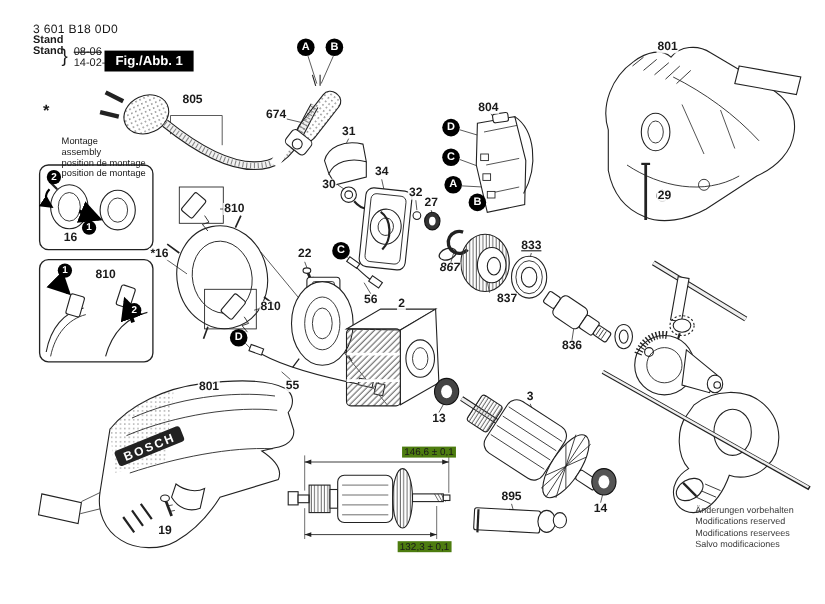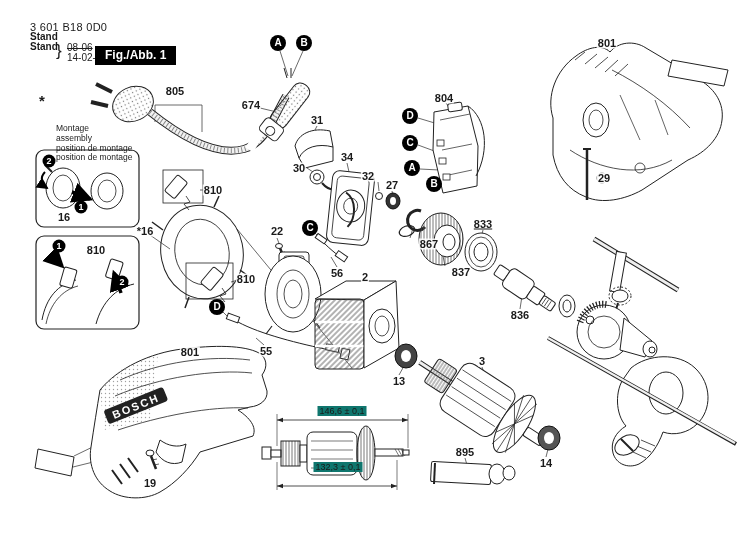--- a/index.html
+++ b/index.html
@@ -18,21 +18,21 @@
            transform: translate(-50%,-50%); line-height: 1; }
   .hdr-pn { position: absolute; left: 30px; top: 21px; font-size: 11px; letter-spacing: .3px; }
   .hdr-stand { position: absolute; left: 30px; top: 32px; font-size: 10px; line-height: 10px; font-weight: bold; }
   .hdr-brace { position: absolute; left: 56px; top: 41px; font-size: 17px; }
   .hdr-dates { position: absolute; left: 67px; top: 43px; font-size: 10px; line-height: 10px; }
   .strike { text-decoration: line-through; }
   .fig-badge { position: absolute; left: 95px; top: 46px; background: #000; color: #fff; font-size: 12px;
                font-weight: bold; padding: 2px 10px 3px; }
   .note-star { position: absolute; left: 39px; top: 92px; font-size: 15px; font-weight: bold; }
   .note-lines { position: absolute; left: 56px; top: 96px; font-size: 8.5px; line-height: 9.8px; margin-top: 28px; }
-  .dim-label { position: absolute; transform: translate(-50%,-50%); font-size: 9px; background: #0f766e; padding: 0 2px; }
+  .dim-label { position: absolute; transform: translate(-50%,-50%); font-size: 9px; background: #4d7c0f; padding: 0 2px; margin-left: 48px; }
   .legal { position: absolute; left: 632px; top: 459px; font-size: 8.2px; line-height: 10.3px; color: #3a3a3a; }
 </style>
 </head>
 <body>
 
 <div class="page">
 
   <svg class="art" width="750" height="549" viewBox="0 0 750 549">
     <defs>
       <pattern id="dots" width="4" height="4" patternUnits="userSpaceOnUse">
@@ -379,35 +379,41 @@
 
   <div class="note-star">*</div>
   <div class="note-lines">
     <div>Montage</div>
     <div>assembly</div>
     <div>position de montage</div>
     <div>position de montage</div>
   </div>
 
   <div class="dim-label" style="left:342px; top:411px;">146,6 ± 0,1</div>
-  <div class="dim-label" style="left:338px; top:467px;">132,3 ± 0,1</div>
-
+  <div class="dim-label" style="left:338px; top:497px;">132,3 ± 0,1</div>
+
+  <div class="legal">
+    <div>Änderungen vorbehalten</div>
+    <div>Modifications reserved</div>
+    <div>Modifications reservees</div>
+    <div>Salvo modificaciones</div>
+  </div>
 
   <div class="overlay" id="overlay-layer">
       <div class="callout" style="left: 175px; top: 91px;">805</div>
       <div class="callout" style="left: 251px; top: 105px;">674</div>
       <div class="callout" style="left: 317px; top: 120px;">31</div>
       <div class="callout" style="left: 299px; top: 168px;">30</div>
       <div class="callout" style="left: 347px; top: 157px;">34</div>
       <div class="callout" style="left: 444px; top: 98px;">804</div>
       <div class="callout" style="left: 607px; top: 43px;">801</div>
       <div class="callout" style="left: 604px; top: 178px;">29</div>
-      <div class="callout" style="left: 368px; top: 176px;">32</div>
+      <div class="callout" style="left: 378px; top: 176px;">32</div>
       <div class="callout" style="left: 392px; top: 185px;">27</div>
-      <div class="callout" style="left: 429px; top: 244px;">867</div>
+      <div class="callout" style="left: 409px; top: 244px; font-style: italic;">867</div>
       <div class="callout" style="left: 483px; top: 224px; text-decoration: underline;">833</div>
       <div class="callout" style="left: 445px; top: 272px; margin-left: 16px;">837</div>
       <div class="callout" style="left: 520px; top: 315px;">836</div>
       <div class="callout" style="left: 213px; top: 190px;">810</div>
       <div class="callout" style="left: 246px; top: 279px;">810</div>
       <div class="callout" style="left: 145px; top: 231px;">*16</div>
       <div class="callout" style="left: 64px; top: 217px;">16</div>
       <div class="callout" style="left: 96px; top: 250px;">810</div>
       <div class="callout" style="left: 277px; top: 231px;">22</div>
       <div class="callout" style="left: 337px; top: 273px;">56</div>

